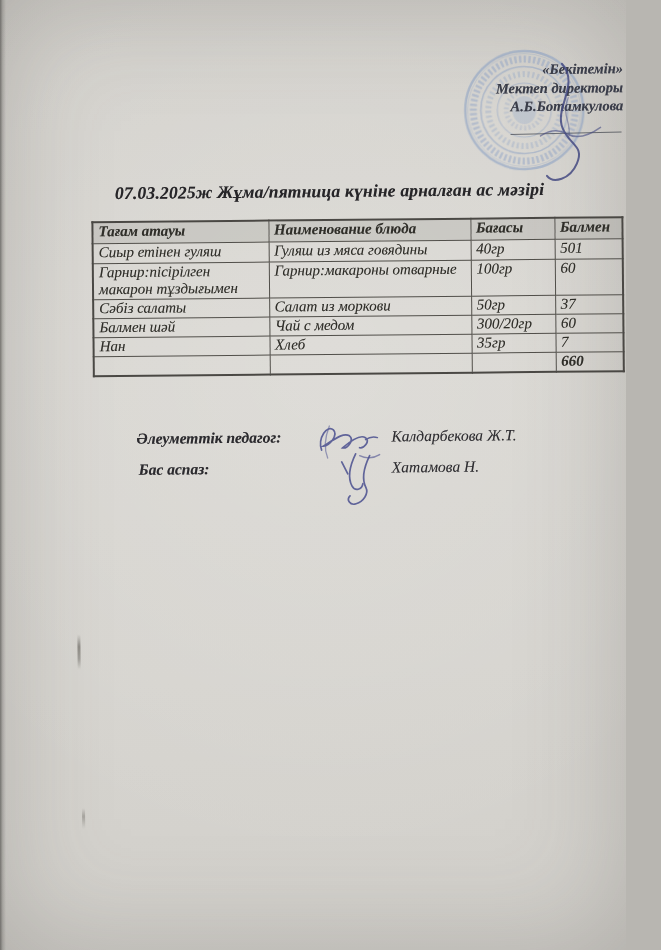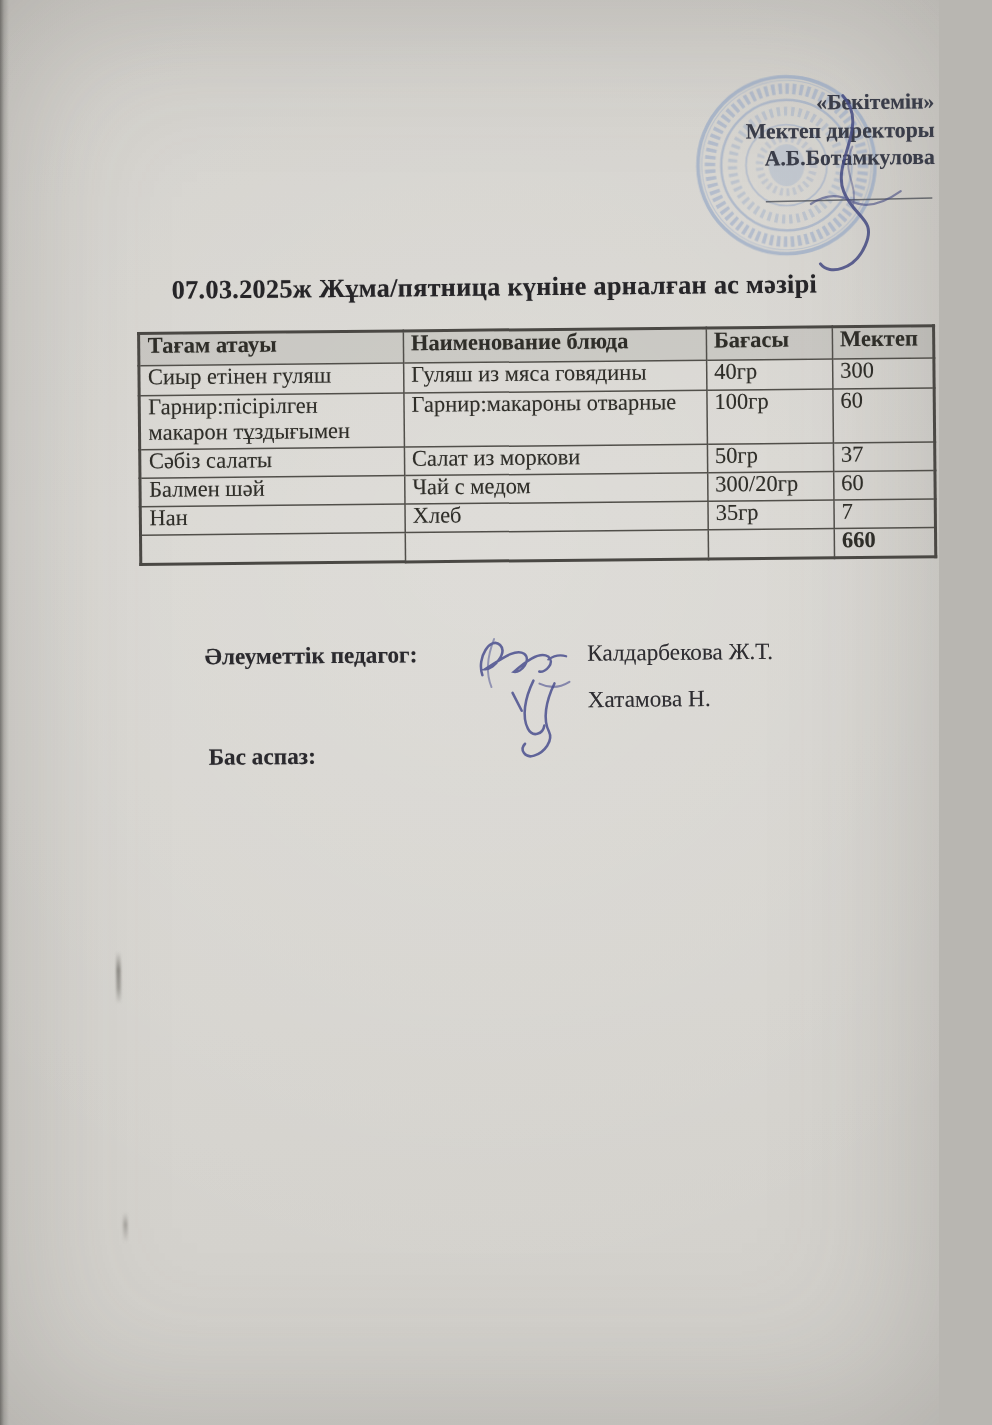--- a/index.html
+++ b/index.html
@@ -7,20 +7,21 @@
     width:661px;height:950px;overflow:hidden;
     font-family:"Liberation Serif","DejaVu Serif",serif;
     background:#b8b6b1;
   }
   .photo{
     position:relative;width:626px;height:950px;overflow:hidden;
     background:
       radial-gradient(ellipse 130% 90% at 52% 38%, rgba(255,255,255,0.16), rgba(0,0,0,0) 60%),
       linear-gradient(176deg, #d3d1cc 0%, #d8d6d1 35%, #d6d4cf 70%, #d2d0cb 100%);
     box-shadow:inset 0 0 110px rgba(86,84,78,0.28);
+    font-style:italic;
   }
   
   .left-edge{
     position:absolute;left:0;top:0;width:6px;height:950px;
     background:linear-gradient(90deg, rgba(52,51,48,0.55), rgba(52,51,48,0.18) 45%, rgba(52,51,48,0) 100%);
     pointer-events:none;
   }
   .content{
     position:absolute;left:0;top:0;width:661px;height:950px;
     transform:rotate(-0.55deg);transform-origin:50% 30%;
@@ -74,21 +75,21 @@
   
   .sig-role{
     position:absolute;font-weight:bold;font-size:15.5px;color:#2b2a2e;
     text-shadow:0 0 0.5px rgba(43,42,46,0.45);
   }
   .sig-name{
     position:absolute;font-size:15.5px;color:#2e2d31;
     text-shadow:0 0 0.4px rgba(46,45,49,0.35);
   }
   .role-a{left:135px;top:428px;} .name-a{left:390px;top:428px;}
-  .role-b{left:137px;top:459px;margin-top:36px;} .name-b{left:390px;top:459px;text-align:right;}
+  .role-b{left:137px;top:459px;} .name-b{left:390px;top:459px;text-align:right;}
   .hand-a{position:absolute;left:308px;top:416px;}
   .hand-b{position:absolute;left:328px;top:448px;}
 
   
   .mark{position:absolute;pointer-events:none;filter:blur(0.7px);}
   .mark-1{left:74px;top:632px;width:3px;height:35px;
     background:linear-gradient(rgba(80,77,71,0), rgba(80,77,71,0.55) 35%, rgba(80,77,71,0.4) 70%, rgba(80,77,71,0));}
   .mark-2{left:77px;top:806px;width:3px;height:20px;
     background:linear-gradient(rgba(80,77,71,0), rgba(80,77,71,0.35) 40%, rgba(80,77,71,0));}
 </style>
@@ -133,27 +134,27 @@
         <col style="width:176px">
           <col style="width:202px">
           <col style="width:84px">
           <col style="width:68px">
       </colgroup>
       <tbody>
         <tr class="h21">
           <th>Тағам атауы</th>
           <th>Наименование блюда</th>
           <th>Бағасы</th>
-          <th>Мектеп</th>
+          <th>Балмен</th>
         </tr>
         <tr class="h20">
           <td>Сиыр етінен гуляш</td>
           <td>Гуляш из мяса говядины</td>
           <td>40гр</td>
-          <td>300</td>
+          <td>501</td>
         </tr>
         <tr>
           <td>Гарнир:пісірілген макарон тұздығымен</td>
           <td>Гарнир:макароны отварные</td>
           <td>100гр</td>
           <td>60</td>
         </tr>
         <tr class="h19">
           <td>Сәбіз салаты</td>
           <td>Салат из моркови</td>

